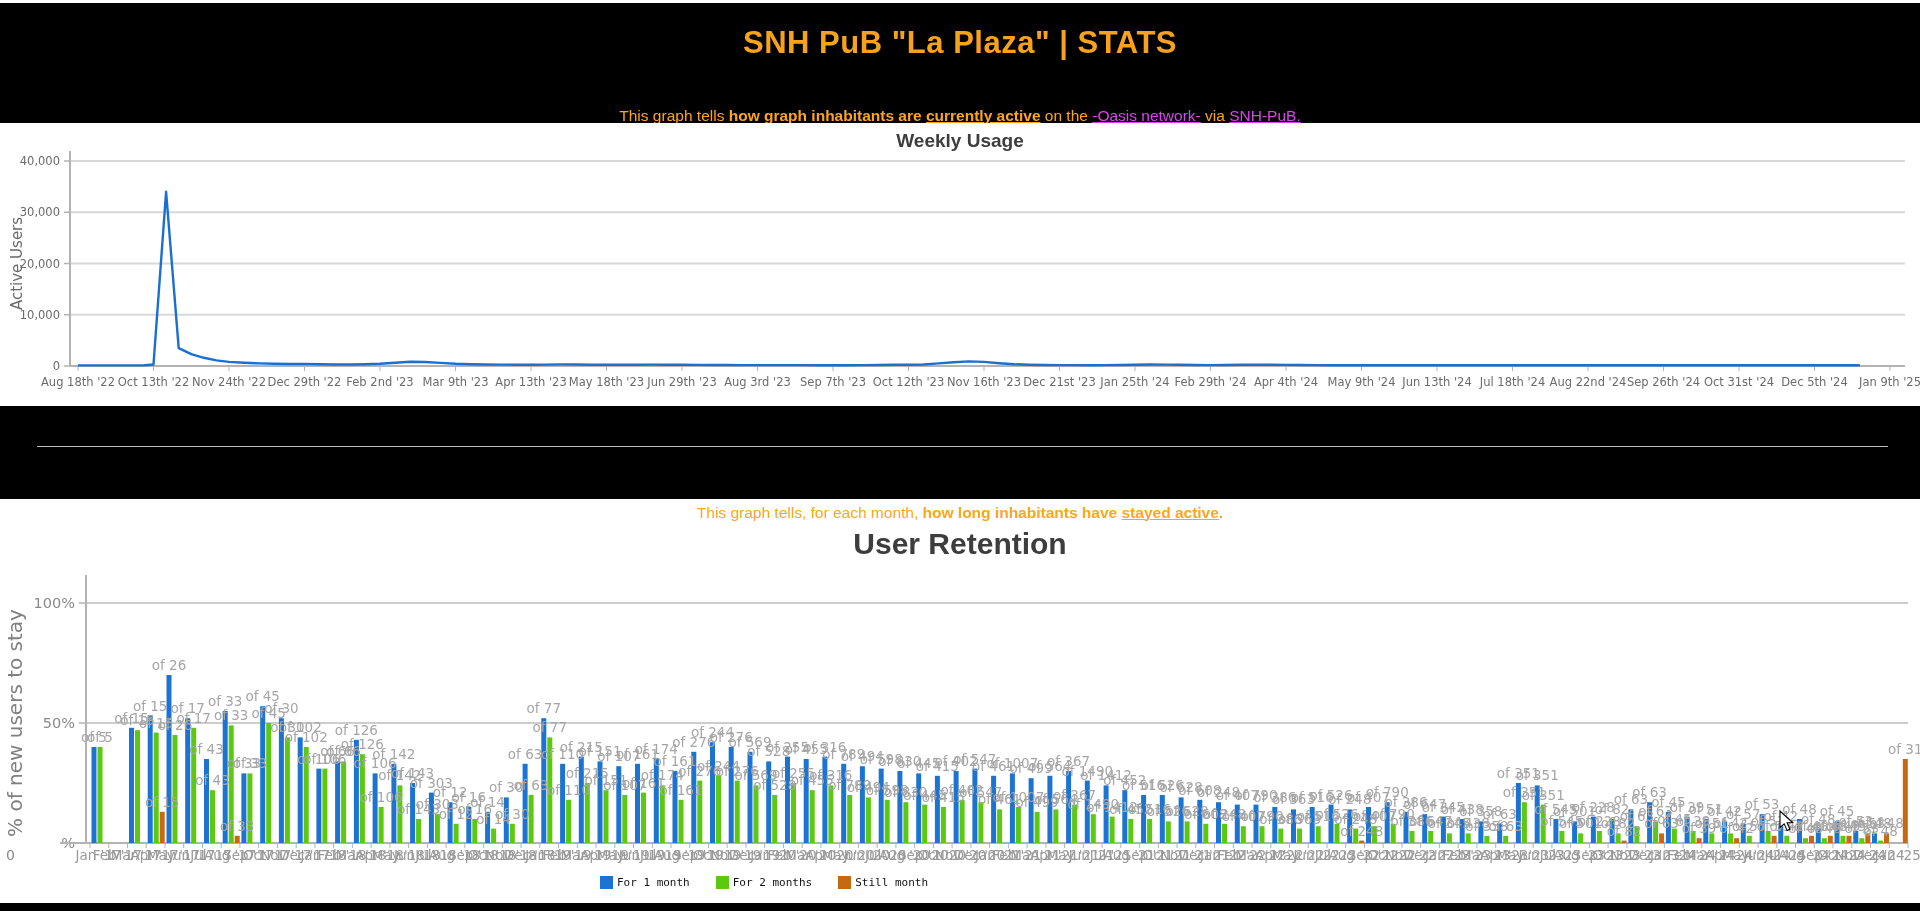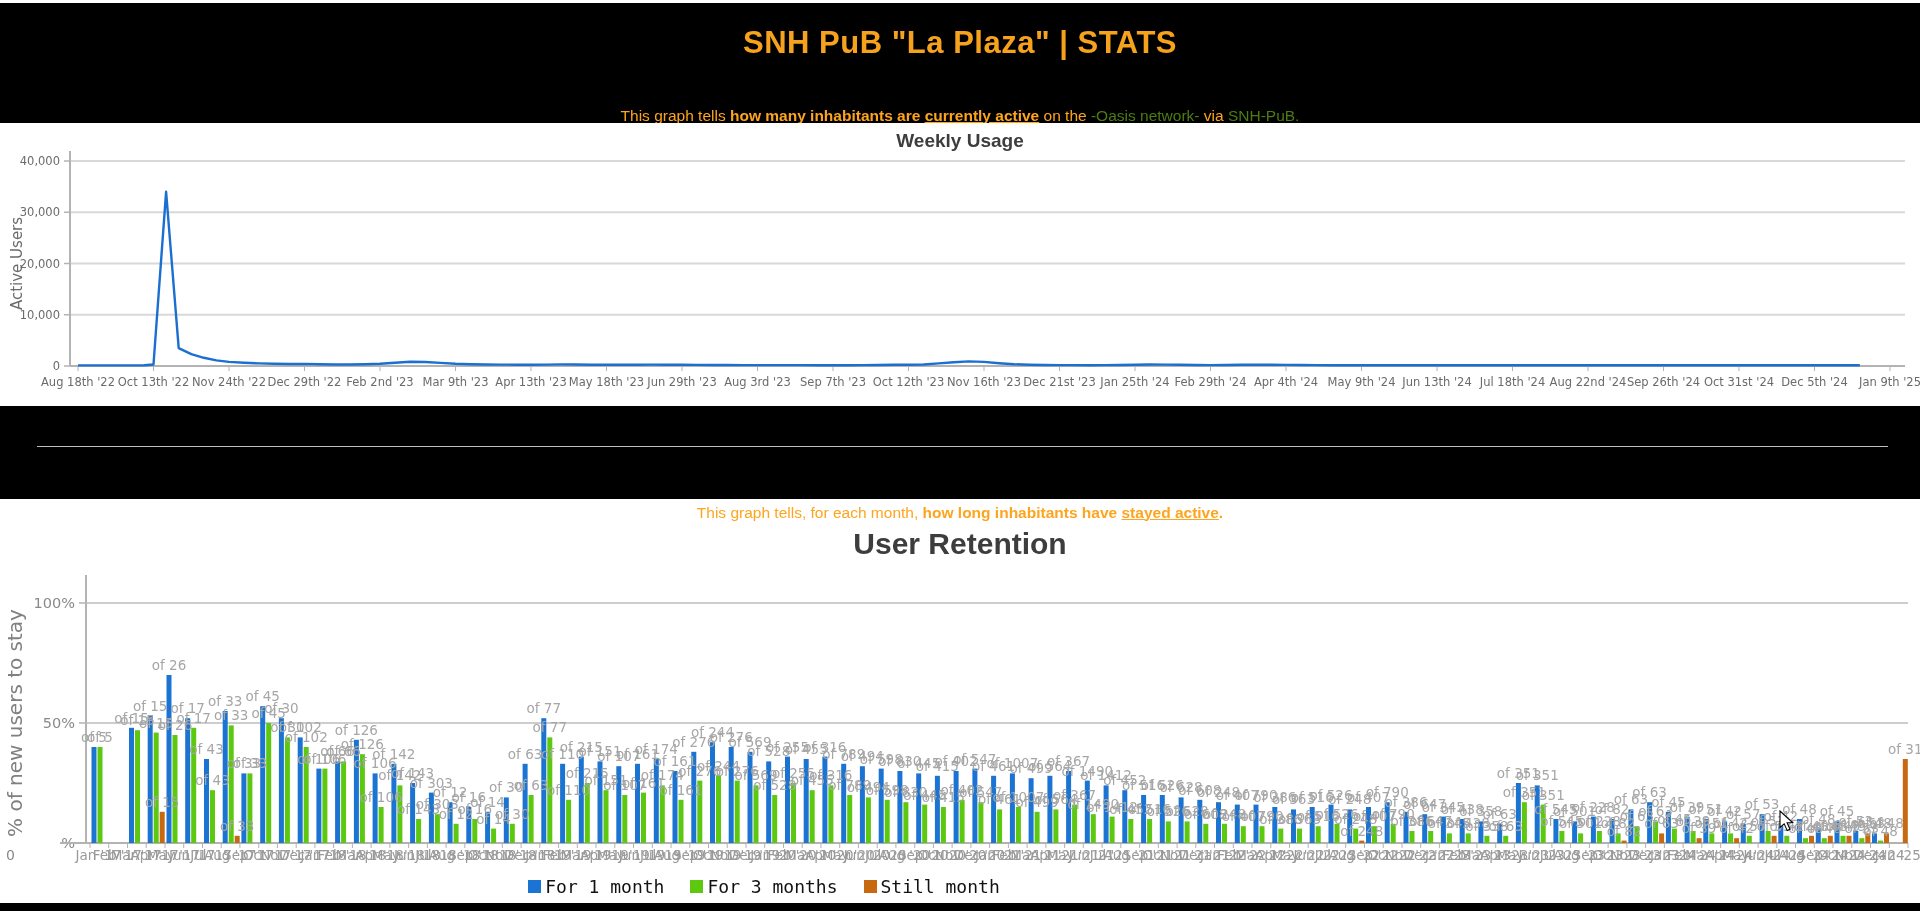--- a/index.html
+++ b/index.html
@@ -10,45 +10,45 @@
   #mid{top:406px;height:93px;}
   #foot{top:903px;height:8px;}
   #hdr h1{margin:0;padding-top:22px;text-align:center;font-size:31px;font-weight:800;
           color:#f6a21d;letter-spacing:.5px;}
   .caption{position:absolute;left:0;width:1920px;text-align:center;font-size:15.5px;color:#ffa41d;}
   .caption span,.caption b,.caption a{white-space:pre;}
   #cap1{top:88px;}
   #cap2{top:82px;}
   .caption b{font-weight:bold;}
   .caption .u{text-decoration:underline;text-align:center;}
-  .caption a{color:#4d7c0f;cursor:pointer;}
+  .caption a{color:#d946ef;text-decoration:underline;cursor:pointer;}
   #mid hr{position:absolute;top:40px;left:37px;width:1851px;margin:0;border:none;
           border-top:1px solid #bdbdbd;}
   .chart-section{position:absolute;left:0;width:1920px;background:#fff;}
   #sec1{top:123px;height:287px;}
   #sec2{top:521px;height:382px;}
   .chart-title{position:absolute;left:0;width:1920px;text-align:center;color:#3d3d3d;margin:0;}
   #t1{top:7px;font-size:19px;font-weight:bold;}
   #t2{top:6px;font-size:30px;font-weight:bold;}
   #sec1 svg,#sec2 svg{position:absolute;left:0;top:0;}
   svg{font-family:"DejaVu Sans","Liberation Sans",sans-serif;}
   #legend{position:absolute;top:355px;left:0;width:1528px;display:flex;justify-content:center;
-          gap:26px;font-family:"DejaVu Sans Mono","Liberation Mono",monospace;font-size:18px;color:#111;}
+          gap:26px;font-family:"DejaVu Sans Mono","Liberation Mono",monospace;font-size:11px;color:#111;}
   #legend .li{display:flex;align-items:center;gap:4px;}
   #legend .sw{display:inline-block;width:13px;height:13px;}
   #cursor{position:absolute;left:1779px;top:810px;width:16px;height:22px;pointer-events:none;}
 </style>
 </head>
 <body>
 
 <div id="page">
 
   <div id="hdr" class="band-black">
     <h1>SNH PuB "La Plaza" | STATS</h1>
-    <p id="cap1" class="caption"><span>This graph tells </span><b>how many inhabitants are </b><b class="u">currently active</b><span> on the </span><a>-Oasis network-</a><span> via </span><a>SNH-PuB.</a></p>
+    <p id="cap1" class="caption"><span>This graph tells </span><b>how graph inhabitants are </b><b class="u">currently active</b><span> on the </span><a>-Oasis network-</a><span> via </span><a>SNH-PuB.</a></p>
   </div>
 
   <section id="sec1" class="chart-section">
     <h2 id="t1" class="chart-title">Weekly Usage</h2>
     <svg id="svg1" width="1920" height="287">
         <line x1="70" y1="243" x2="1905" y2="243" stroke="#b3b3b3" stroke-width="2"></line>
         <line x1="64" y1="243" x2="70" y2="243" stroke="#b3b3b3" stroke-width="1.5"></line>
         <text x="60" y="247" text-anchor="end" font-size="11.5" fill="#6b6b6b">0</text>
         <line x1="70" y1="191.75" x2="1905" y2="191.75" stroke="#d8d8d8" stroke-width="2"></line>
         <line x1="64" y1="191.75" x2="70" y2="191.75" stroke="#b3b3b3" stroke-width="1.5"></line>
@@ -742,21 +742,21 @@
         <text x="1879.0" y="339" text-anchor="middle" font-size="13.5" fill="#9a9a9a">Dec '24</text>
         <text x="1897.8" y="339" text-anchor="middle" font-size="13.5" fill="#9a9a9a">Jan '25</text>
       </svg>
     <div id="legend">
         <span class="li">
           <span class="sw" style="background: rgb(27, 116, 210);"></span>
           <span>For 1 month</span>
         </span>
         <span class="li">
           <span class="sw" style="background: rgb(92, 200, 15);"></span>
-          <span>For 3 months</span>
+          <span>For 2 months</span>
         </span>
         <span class="li">
           <span class="sw" style="background: rgb(198, 105, 16);"></span>
           <span>Still month</span>
         </span>
       </div>
   </section>
 
   <div id="foot" class="band-black"></div>
 

